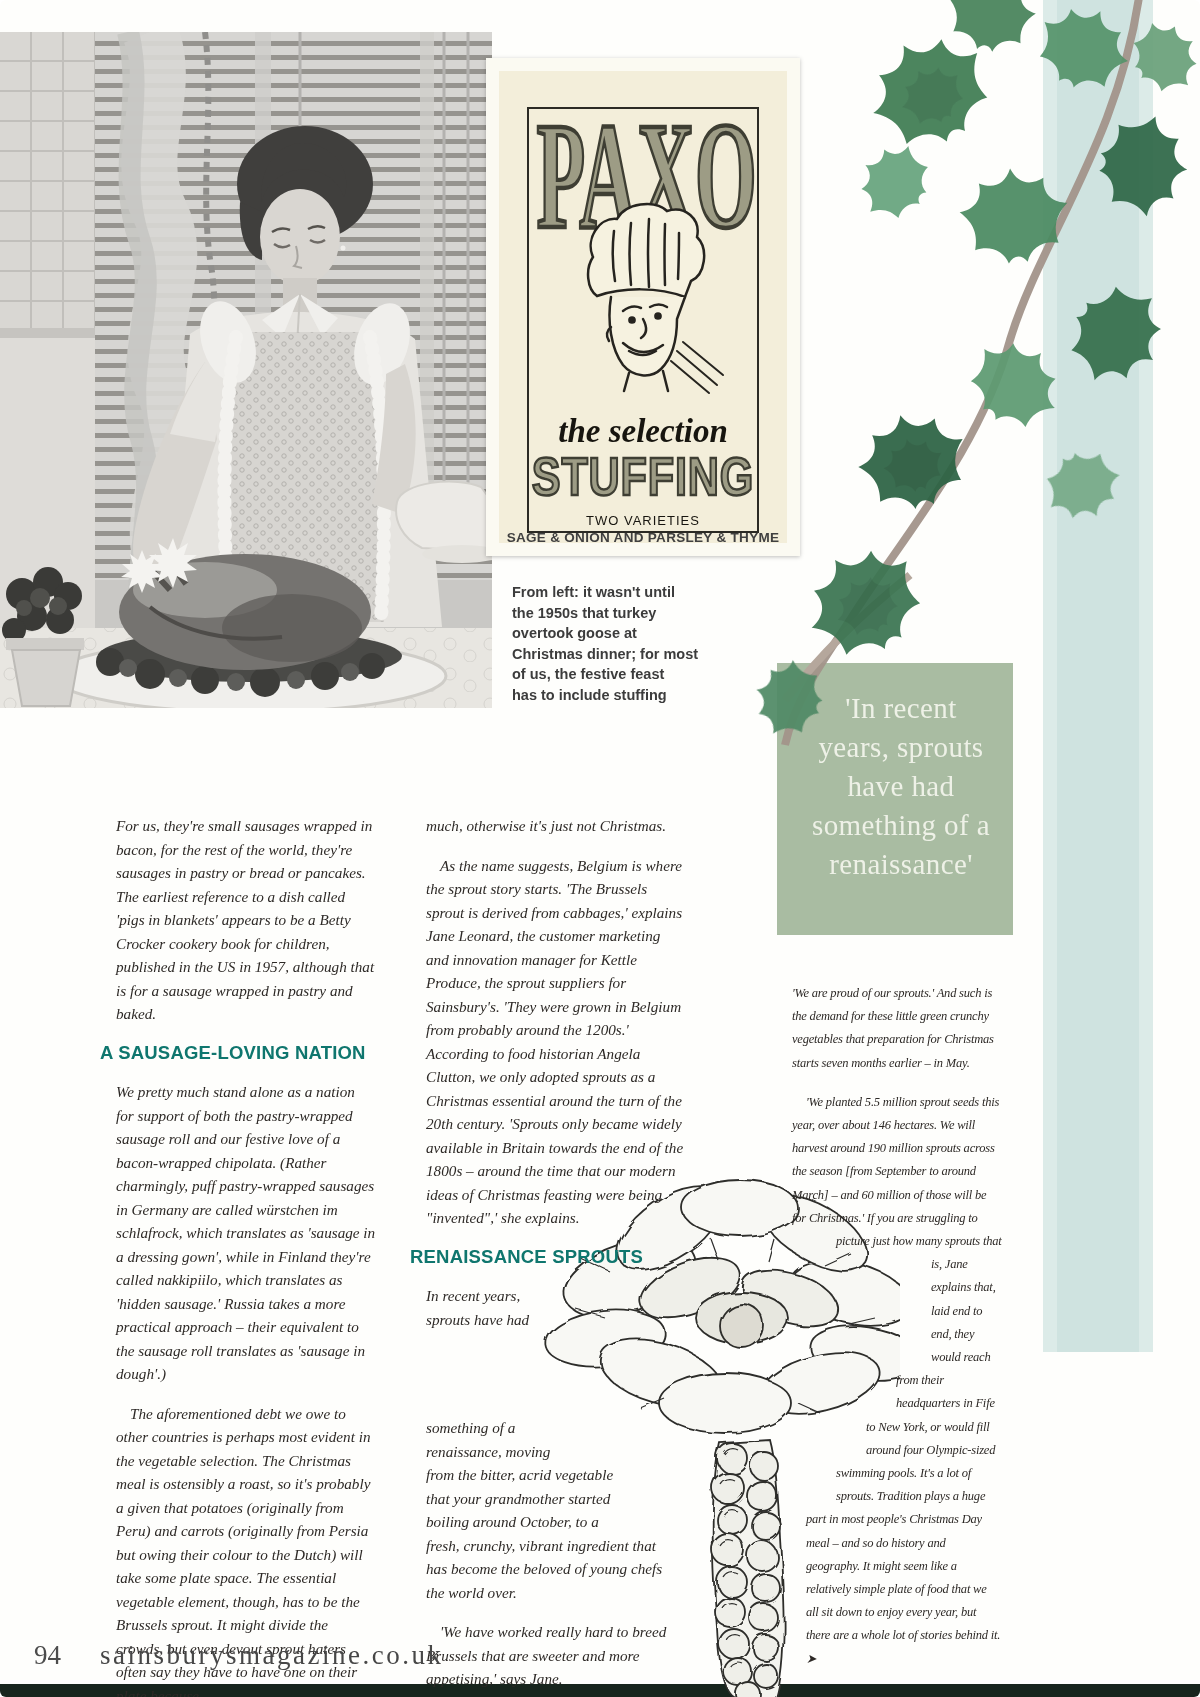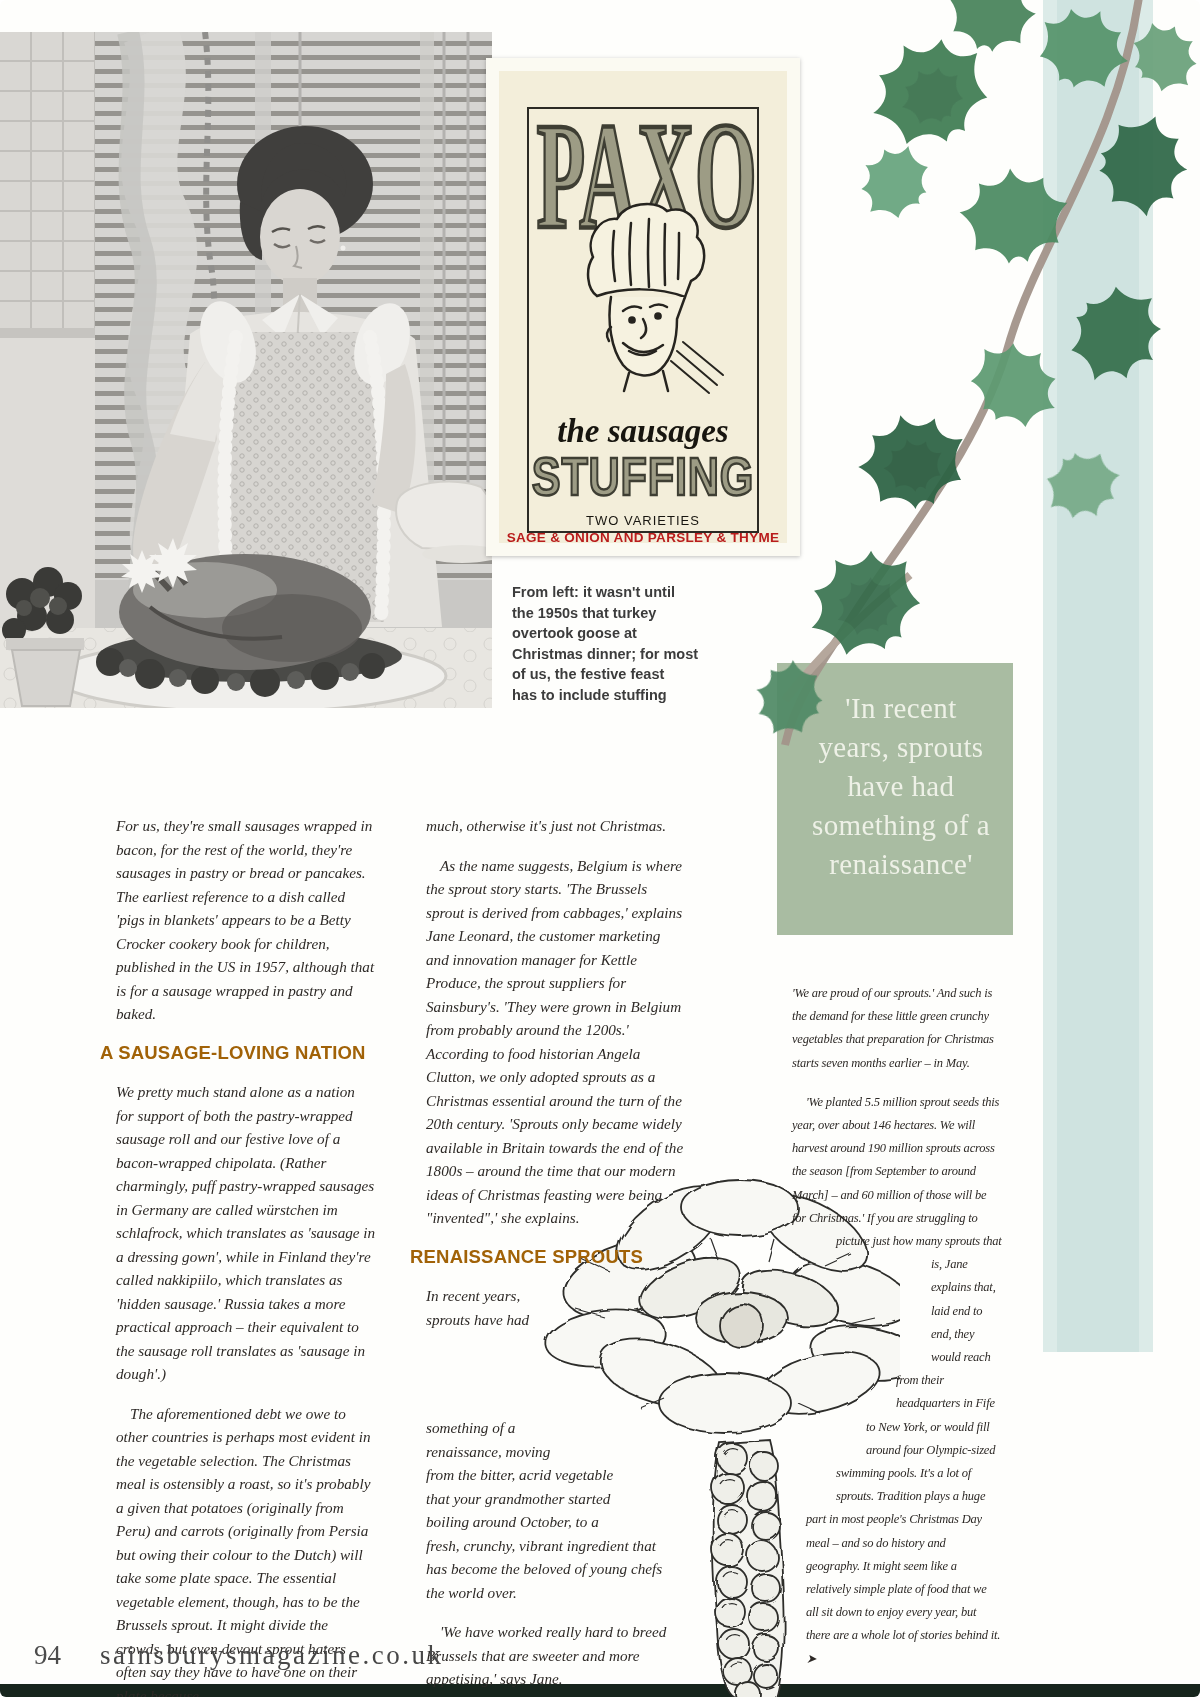--- a/index.html
+++ b/index.html
@@ -23,42 +23,42 @@
     -webkit-text-stroke:3px #3e3e33;letter-spacing:0px;transform:scale(.74,1.42);transform-origin:50% 0;}
   .chef{position:absolute;left:60px;top:128px;width:170px;height:206px;}
   .paxo-tagline{position:absolute;top:342px;left:0;right:0;text-align:center;font-style:italic;
     font-weight:bold;font-size:33px;color:#17150f;font-family:"Liberation Serif",serif;}
   .paxo-product{position:absolute;top:378px;left:0;right:0;text-align:center;font-weight:bold;
     font-family:"Liberation Sans",sans-serif;font-size:54px;line-height:54px;color:#9d9c85;
     -webkit-text-stroke:2.5px #3e3e33;transform:scale(.8,1.0);transform-origin:50% 0;letter-spacing:1px;}
   .paxo-small1{position:absolute;top:442px;left:0;right:0;text-align:center;
     font-family:"Liberation Sans",sans-serif;font-weight:normal;font-size:13px;letter-spacing:1px;color:#17150f;}
   .paxo-small2{position:absolute;top:459px;left:0;right:0;text-align:center;
-    font-family:"Liberation Sans",sans-serif;font-weight:bold;font-size:13.5px;letter-spacing:.3px;color:#b91c1c;}
+    font-family:"Liberation Sans",sans-serif;font-weight:bold;font-size:13.5px;letter-spacing:.3px;color:#404040;}
 
   
   .caption{position:absolute;left:512px;top:582px;width:196px;font-family:"Liberation Sans",sans-serif;
     font-weight:bold;font-size:14.5px;line-height:20.5px;color:#3c3c3c;white-space:pre-line;z-index:3;}
 
   
   .quote-box{position:absolute;left:777px;top:663px;width:236px;height:272px;background:#a9bca2;
     color:#eef1e7;text-align:center;font-size:29px;line-height:39px;white-space:pre-line;
     padding-top:26px;box-sizing:border-box;letter-spacing:.4px;z-index:2;padding-left:12px;}
 
   .ivy{position:absolute;left:700px;top:0;width:500px;height:800px;z-index:4;pointer-events:none;}
 
   
   .col{position:absolute;z-index:5;}
   .col1{left:100px;top:798px;width:292px;font-size:15.2px;line-height:23.5px;}
   .col2{left:410px;top:798px;width:292px;font-size:15.2px;line-height:23.5px;}
   .col3{left:776px;top:966px;width:242px;font-size:12.5px;line-height:23.2px;letter-spacing:-.2px;}
   .col p{margin:16px;font-style:italic;}
   .col p.sp{margin-bottom:4px;}
   .ind{text-indent:14px;}
-  h3.sec{font-family:"Liberation Sans",sans-serif;font-size:18.5px;color:#a16207;
+  h3.sec{font-family:"Liberation Sans",sans-serif;font-size:18.5px;color:#0f766e;
     margin:15px 0 8px;letter-spacing:.2px;}
   .wrapR{float:right;width:220px;height:285px;
     shape-outside:polygon(125px 0,220px 0,220px 285px,195px 285px,195px 235px,140px 235px,140px 188px,135px 188px,135px 165px,75px 165px,75px 140px,5px 140px,5px 70px,70px 70px,70px 24px,125px 24px);}
   .wrapL{float:left;width:160px;height:700px;
     shape-outside:polygon(0 0,0 700px,30px 700px,30px 530px,60px 530px,60px 490px,90px 490px,90px 440px,120px 440px,120px 395px,155px 395px,155px 300px,60px 300px,60px 280px,0 280px);}
 
   .sprout{position:absolute;left:520px;top:1158px;width:380px;height:540px;z-index:4;}
 
   .footer-num{position:absolute;left:34px;top:1640px;font-size:27px;color:#4c4c4c;z-index:5;}
   .footer-site{position:absolute;left:100px;top:1640px;font-size:27px;color:#474747;
@@ -203,21 +203,21 @@
           <circle cx="73" cy="121" r="2.6" fill="#26241f"></circle>
             <circle cx="99" cy="117" r="2.6" fill="#26241f"></circle>
           <path d="M64,112 q9,-7 18,-3 M91,108 q9,-5 17,0"></path>
           <path d="M84,120 q7,13 -2,19"></path>
           <path d="M64,144 q19,17 40,2 M70,152 q14,8 27,0"></path>
           <path d="M52,128 q-7,6 -2,14"></path>
           <path d="M104,172 L109,192 M70,174 L65,192"></path>
           <path d="M112,162 L150,194 M118,152 L158,186 M124,143 L164,176" stroke-width="2"></path>
         </g>
       </svg>
-      <div class="paxo-tagline">the sausages</div>
+      <div class="paxo-tagline">the selection</div>
       <div class="paxo-product">STUFFING</div>
       <div class="paxo-small1">TWO VARIETIES</div>
       <div class="paxo-small2">SAGE &amp; ONION AND PARSLEY &amp; THYME</div>
     </div>
   </div>
 
   <div class="caption">From left: it wasn't until
 the 1950s that turkey
 overtook goose at
 Christmas dinner; for most

